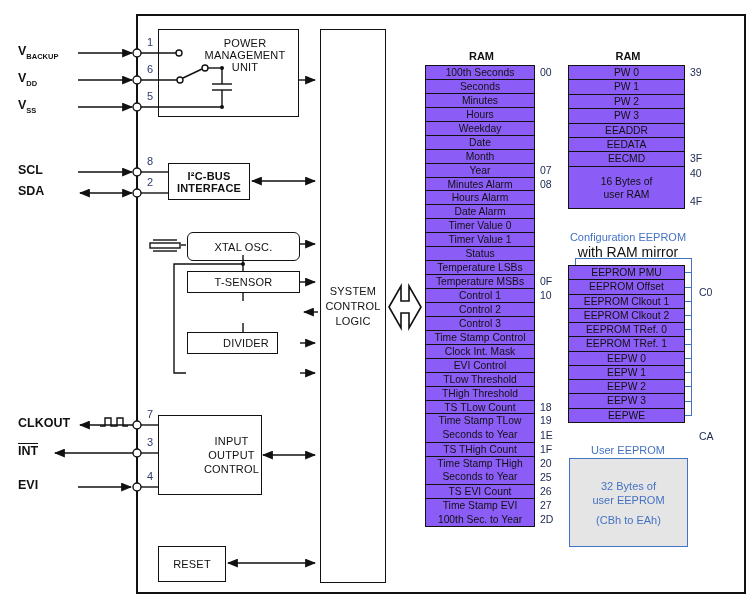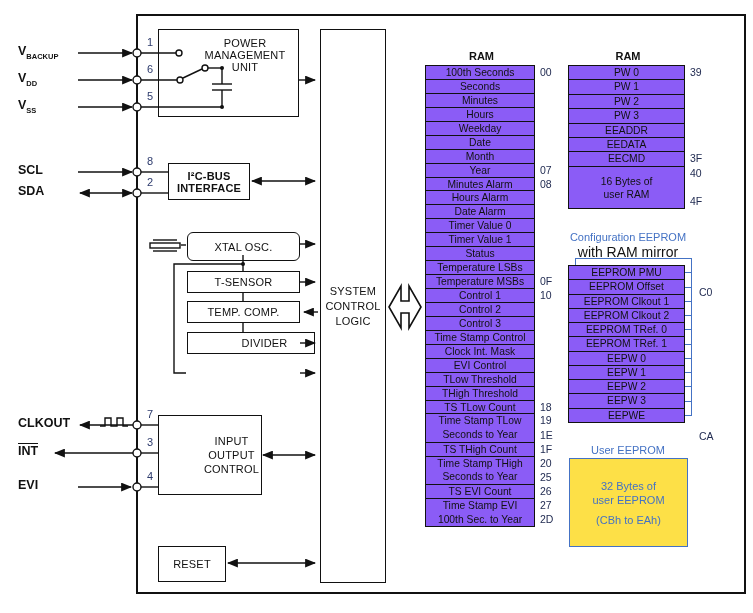--- a/index.html
+++ b/index.html
@@ -31,40 +31,39 @@
   .mirror{z-index:3;}
   .mrow{box-sizing:content-box;height:13.25px;border:1.5px solid #4472c4;border-bottom:none;background:#fff;}
   .mirror .mrow:last-child{border-bottom:1.5px solid #4472c4;}
   .addr{position:absolute;left:100%;margin-left:6px;font-size:10.5px;color:#222c52;line-height:13px;white-space:nowrap;}
   .addr.t{top:0;}
   .addr.b{top:auto;bottom:0;}
   .hexlabel{font-size:10.5px;color:#222c52;z-index:4;margin-top:24px;}
   .ram-title{font-size:11px;font-weight:bold;text-align:center;z-index:4;}
   .cfg-t1{color:#4472c4;font-size:11px;text-align:center;z-index:4;white-space:nowrap;}
   .cfg-t2{color:#111;font-size:14px;text-align:center;z-index:4;}
-  .user-box{box-sizing:border-box;border:1.6px solid #4472c4;background:#fde047;z-index:4;
+  .user-box{box-sizing:border-box;border:1.6px solid #4472c4;background:#e5e5e5;z-index:4;
             color:#4472c4;text-align:center;font-size:11px;line-height:14px;white-space:pre-line;
             display:flex;flex-direction:column;justify-content:center;gap:6px;}
 </style>
 </head>
 <body>
 
 <div id="stage">
 
   <div id="outer-border" class="abs"></div>
 
   <div class="abs blk pmu" style="left:158px;top:29px;width:141px;height:88px;"><div class="inner">POWER
 MANAGEMENT
 UNIT</div></div>
   <div class="abs blk" style="left:168px;top:163px;width:82px;height:37px;font-weight:bold;">I²C-BUS
 INTERFACE</div>
   <div class="abs blk" style="left:187px;top:232px;width:113px;height:29px;border-radius:6px;">XTAL OSC.</div>
   <div class="abs blk" style="left:187px;top:271px;width:113px;height:22px;">T-SENSOR</div>
-  <div class="abs blk" style="left:187px;top:301px;width:113px;height:22px;">TEMP. COMP.</div>
-  <div class="abs blk" style="left:187px;top:332px;width:128px;height:22px;padding-left:27px;">DIVIDER</div>
+  <div class="abs blk" style="left:187px;top:332px;width:91px;height:22px;padding-left:27px;">DIVIDER</div>
   <div class="abs blk" style="left:158px;top:415px;width:104px;height:80px;line-height:14px;padding-left:43px;">INPUT
 OUTPUT
 CONTROL</div>
   <div class="abs blk" style="left:158px;top:546px;width:68px;height:36px;">RESET</div>
   <div class="abs blk" style="left:320px;top:29px;width:66px;height:554px;line-height:15px;">SYSTEM
 CONTROL
 LOGIC</div>
 
   <div class="abs pin-label" style="top:44px;"><span>V</span><sub>BACKUP</sub></div>
   <div class="abs pin-label" style="top:71px;"><span>V</span><sub>DD</sub></div>

